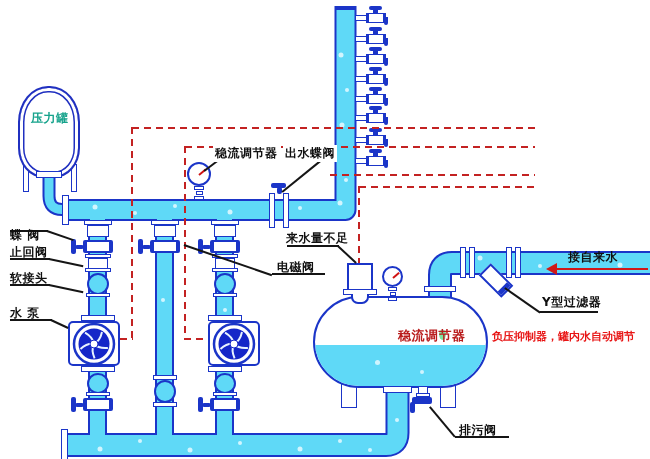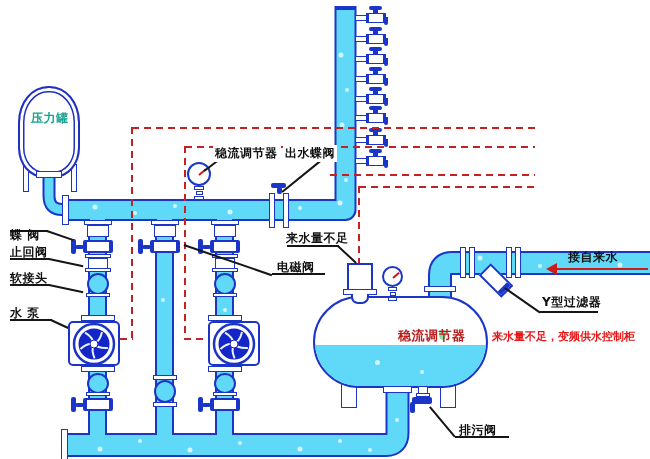--- a/index.html
+++ b/index.html
@@ -344,19 +344,19 @@
   <div class="lbl" style="left:10px;top:244px">止回阀</div>
   <div class="lbl" style="left:10px;top:270px">软接头</div>
   <div class="lbl" style="left:10px;top:305px">水 泵</div>
   <div class="lbl onwire" style="left:213px;top:145px">稳流调节器</div>
   <div class="lbl onwire" style="left:283px;top:145px">出水蝶阀</div>
   <div class="lbl" style="left:277px;top:259px">电磁阀</div>
   <div class="lbl" style="left:286px;top:230px">来水量不足</div>
   <div class="lbl" style="left:542px;top:294px">Y型过滤器</div>
   <div class="lbl" style="left:568px;top:249px">接自来水</div>
   <div class="lbl" style="left:459px;top:422px">排污阀</div>
-  <div class="lbl lbl-red" style="left:492px;top:329px">来水量不足，变频供水控制柜</div>
+  <div class="lbl lbl-red" style="left:492px;top:329px">负压抑制器，罐内水自动调节</div>
 
   <div class="abs" style="left:556px;top:268px;width:92px;height:2px;background:#D01818;z-index:45"></div>
   <div class="abs" style="left:546px;top:263px;width:0;height:0;border-top:6px solid transparent;border-bottom:6px solid transparent;border-right:11px solid #D01818;z-index:45"></div>
 
 
 </div>
 
 </body></html>

